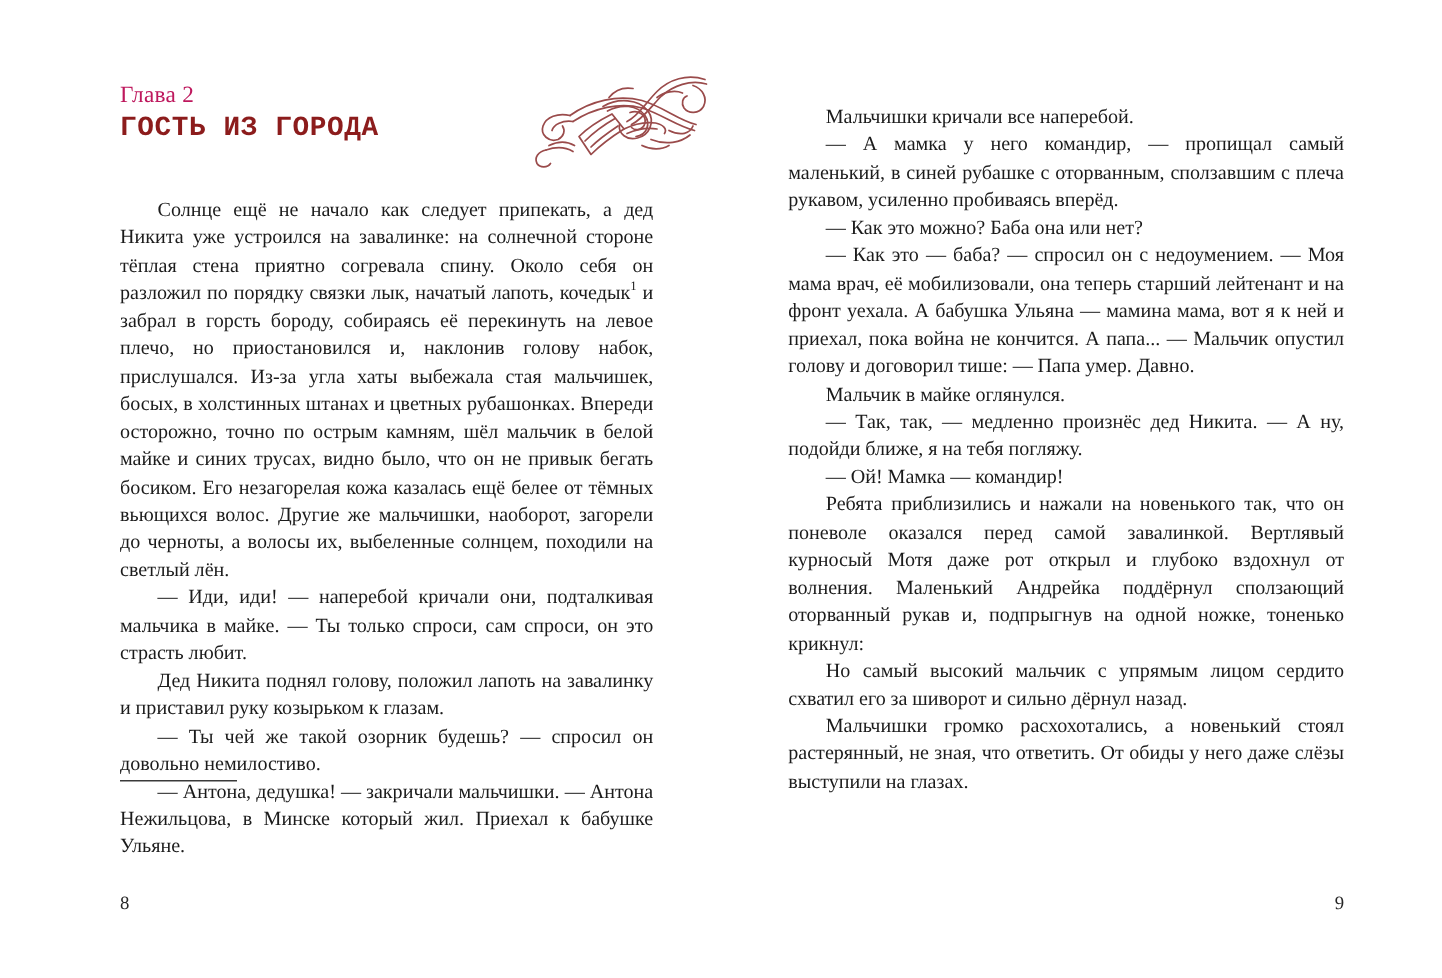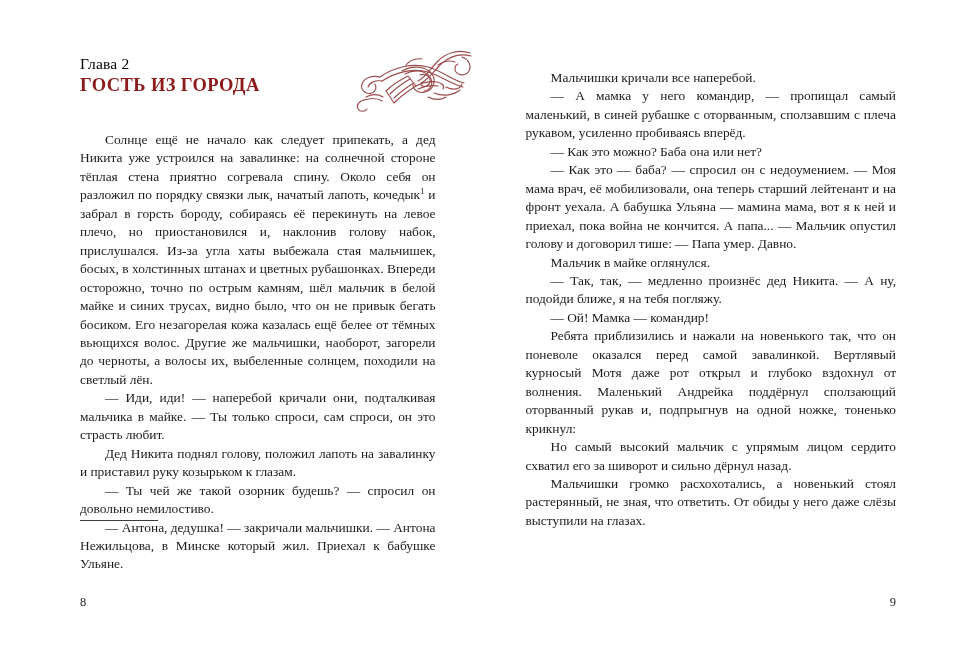--- a/index.html
+++ b/index.html
@@ -35,32 +35,33 @@
 
   
   .chapter-head {
     position: relative;
     margin: 0 0 12px 0;
     min-height: 62px;
   }
   .chapter-number {
     font-size: 15.5px;
     font-weight: 400;
-    color: #000000;
+    color: #be185d;
     letter-spacing: 0.2px;
     line-height: 1.15;
     margin: 0 0 2px 0;
   }
   .chapter-title {
     font-size: 18.5px;
     font-weight: 700;
     color: #8c1c1c;
     letter-spacing: 0.4px;
     line-height: 1.15;
     margin: 0;
+    font-family: Liberation Mono, monospace;
   }
 
   
   .ornament {
     position: absolute;
     right: -42px;
     top: -8px;
     width: 136px;
     height: 72px;
     pointer-events: none;

